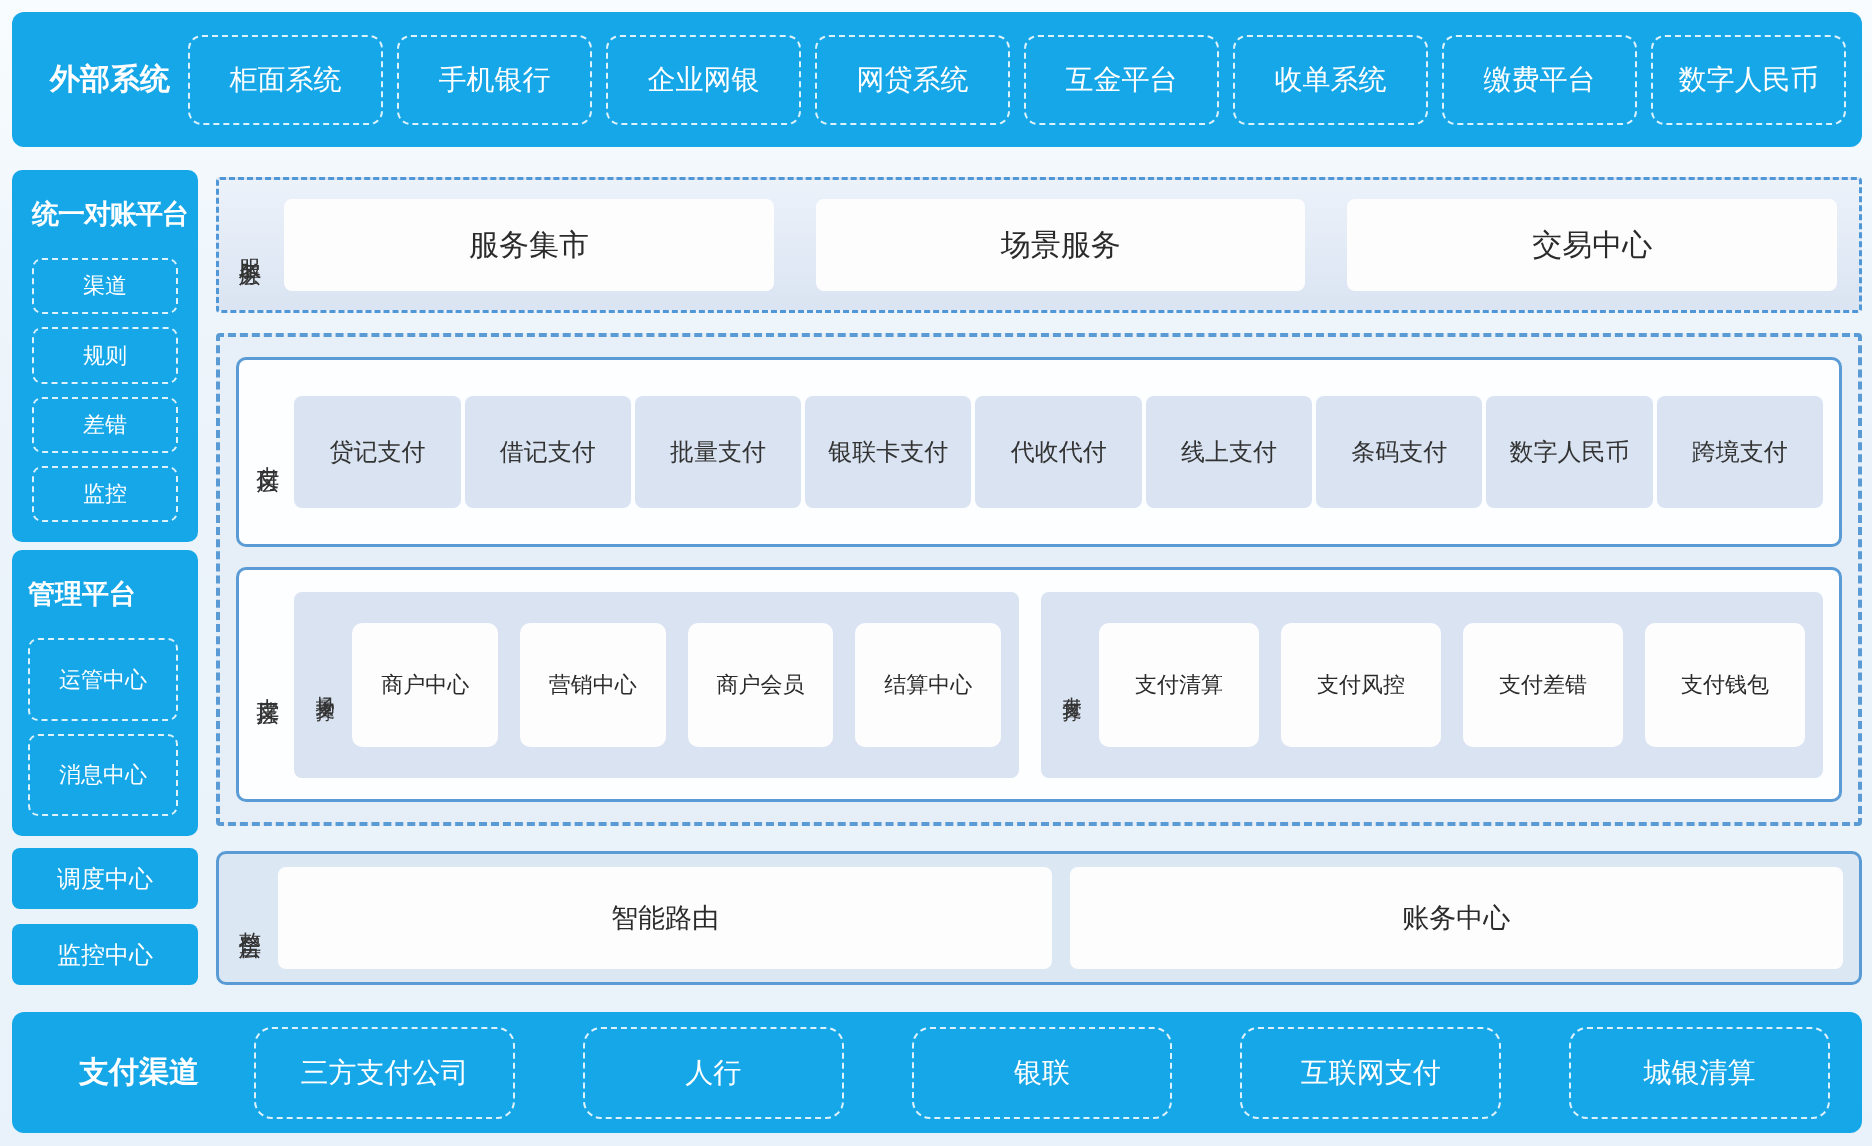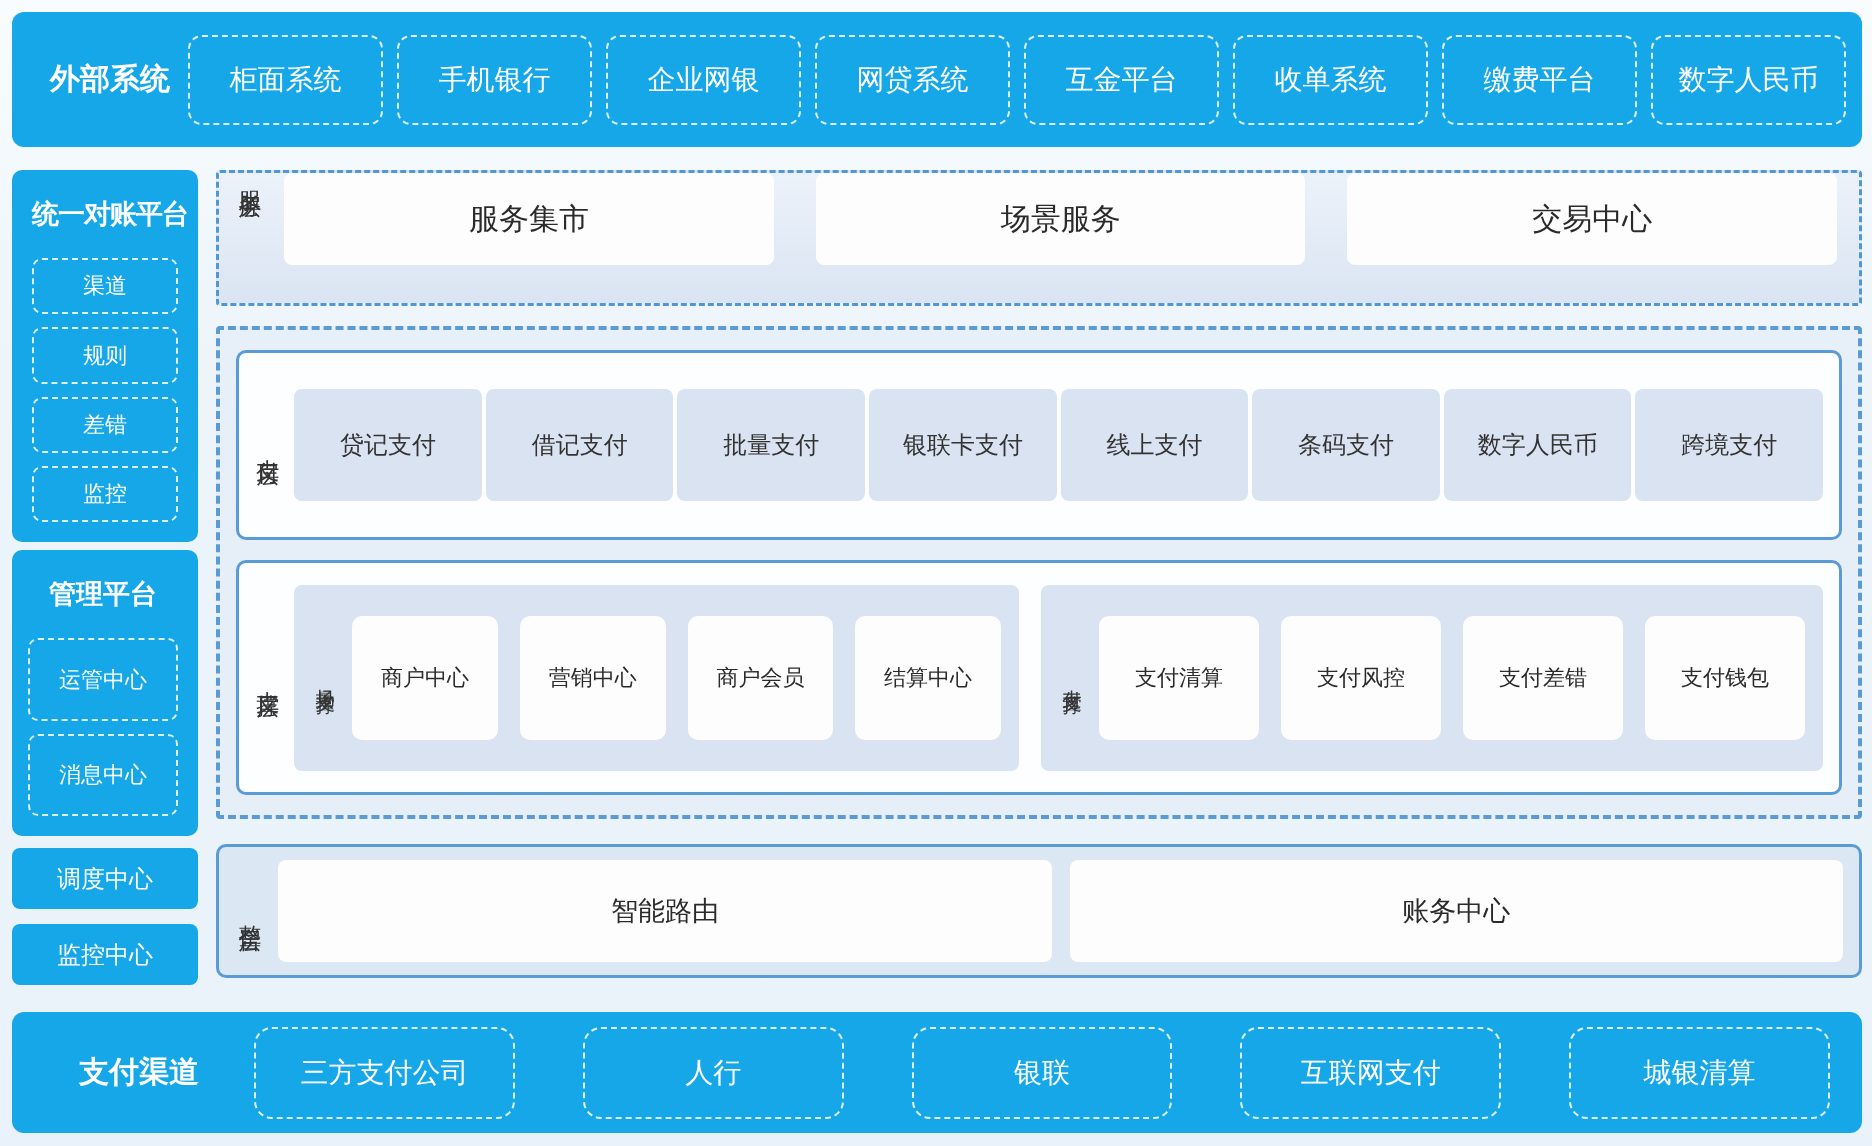--- a/index.html
+++ b/index.html
@@ -22,21 +22,21 @@
     font-size:28px; color:#fff; white-space:nowrap;
   }
 
   .middle { height:815px; margin-top:23px; display:flex; gap:18px; }
 
   
   .sidebar { width:186px; display:flex; flex-direction:column; flex:none; }
   .side-box { background:#16a7e8; border-radius:10px; color:#fff; padding:18px 20px 20px; display:flex; flex-direction:column; }
   .side-box.recon { height:400px; }
   .side-box.mgmt { height:306px; margin-top:8px; padding-left:16px; padding-right:20px; }
-  .side-title { font-size:27px; font-weight:bold; text-align:center; margin:8px 0 26px; white-space:nowrap; }
+  .side-title { font-size:27px; font-weight:bold; text-align:left; margin:8px 0 26px; white-space:nowrap; }
   .side-box.recon .side-title { letter-spacing:-1px; }
   .side-items { display:flex; flex-direction:column; gap:13px; flex:1; }
   .side-dashed-item {
     flex:1; border:2px dashed rgba(255,255,255,.85); border-radius:10px;
     display:flex; align-items:center; justify-content:center; font-size:22px;
   }
   .side-solo { margin-top:12px; display:flex; flex-direction:column; gap:15px; }
   .solo-box {
     height:61px; background:#16a7e8; border-radius:8px; color:#fff; font-size:24px;
     display:flex; align-items:center; justify-content:center;
@@ -47,23 +47,23 @@
   .v-label {
     writing-mode:vertical-rl; text-orientation:upright;
     font-size:23px; color:#333; letter-spacing:3px; line-height:1.1; flex:none;
   }
   .white-box {
     background:#fdfdfe; border-radius:8px; color:#2b2b2b;
     display:flex; align-items:center; justify-content:center; white-space:nowrap;
   }
 
   .service-sec {
-    height:136px; border:3px dashed #4f97d6; border-radius:4px;
+    margin-top:7px; height:136px; border:3px dashed #4f97d6; border-radius:4px;
     background:linear-gradient(180deg,#ecf2fa 0%,#dae4f2 100%);
-    display:flex; padding:0 22px 0 18px;
+    display:flex; align-items:center; padding:0 22px 0 18px;
   }
   .service-items { flex:1; display:flex; gap:42px; height:92px; margin-left:22px; }
   .service-items .white-box { flex:1; font-size:30px; }
 
   .dashed-wrap {
     margin-top:20px; height:493px; border:4px dashed #5b9bd5; border-radius:4px;
     background:rgba(223,233,245,.45); padding:20px 16px; display:flex; flex-direction:column; gap:20px;
   }
   .solid-box { border:3px solid #5b9bd5; border-radius:10px; background:#fdfeff; display:flex; align-items:center; padding:0 16px; }
   .payment-box { height:190px; }
@@ -74,21 +74,21 @@
   }
   .support-box { height:235px; }
   .groups { flex:1; display:flex; gap:22px; margin-left:14px; height:186px; }
   .group { background:#d9e3f1; border-radius:8px; display:flex; align-items:center; padding:0 18px; }
   .group.scene { flex:48; }
   .group.pay { flex:52; }
   .g-label {
     writing-mode:vertical-rl; text-orientation:upright;
     font-size:19px; color:#333; letter-spacing:2px; margin-right:14px; flex:none;
   }
-  .g-items { flex:1; display:flex; gap:22px; height:124px;justify-content:flex-end; }
+  .g-items { flex:1; display:flex; gap:22px; height:124px; }
   .g-items .white-box { flex:1; border-radius:10px; font-size:22px; }
 
   .integration-sec {
     margin-top:25px; height:134px; border:3px solid #5b9bd5; border-radius:10px;
     background:#dce7f4; display:flex; align-items:center; padding:0 16px 0 18px;
   }
   .int-items { flex:1; display:flex; gap:18px; height:102px; margin-left:16px; }
   .int-items .white-box { flex:1; font-size:27px; }
 
   
@@ -154,20 +154,21 @@
 
       <section class="dashed-wrap">
 
         <div class="solid-box payment-box">
           <div class="v-label">支付层</div>
           <div class="pay-items">
               <div class="tile">贷记支付</div>
               <div class="tile">借记支付</div>
               <div class="tile">批量支付</div>
               <div class="tile">银联卡支付</div>
+              <div class="tile">代收代付</div>
               <div class="tile">线上支付</div>
               <div class="tile">条码支付</div>
               <div class="tile">数字人民币</div>
               <div class="tile">跨境支付</div>
             </div>
         </div>
 
         <div class="solid-box support-box">
           <div class="v-label">支撑层</div>
           <div class="groups">

